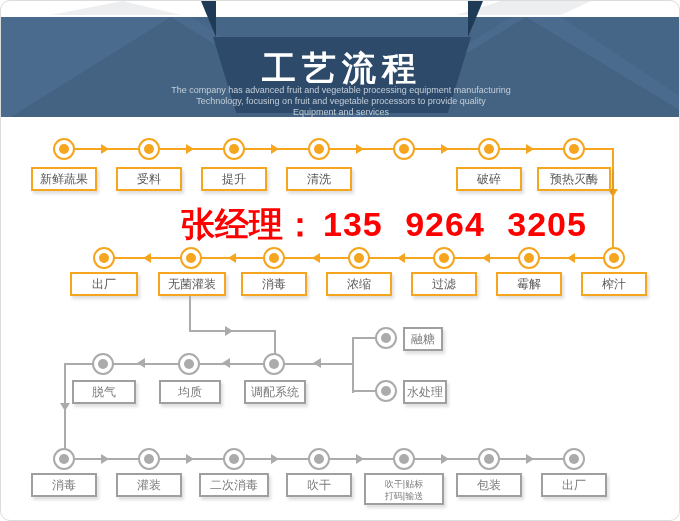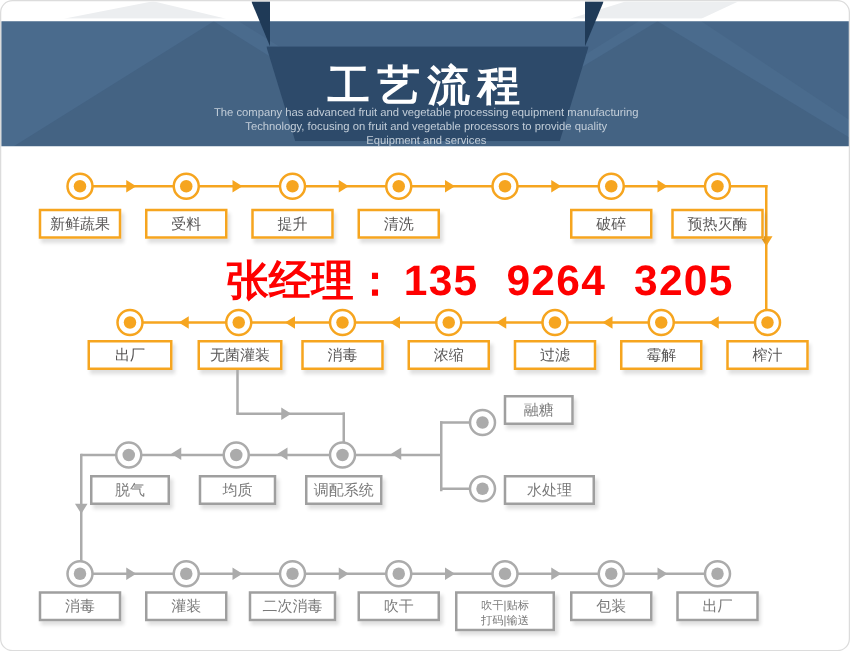--- a/index.html
+++ b/index.html
@@ -147,22 +147,22 @@
   <div class="node gray" style="left:374px;top:326px;"></div>
   <div class="node gray" style="left:374px;top:379px;"></div>
 
   <div class="ar gray l" style="left:136px;top:357px;"></div>
   <div class="ar gray l" style="left:221px;top:357px;"></div>
   <div class="ar gray l" style="left:312px;top:357px;"></div>
 
   <div class="step gray" style="left:71px;top:379px;width:64px;">脱气</div>
   <div class="step gray" style="left:243px;top:379px;width:62px;">调配系统</div>
   <div class="step gray" style="left:158px;top:379px;width:62px;">均质</div>
-  <div class="step gray" style="left:402px;top:315px;width:56px;text-align:center;">融糖</div>
-  <div class="step gray" style="left:402px;top:379px;width:73px;">水处理</div>
+  <div class="step gray" style="left:402px;top:326px;width:40px;text-align:center;">融糖</div>
+  <div class="step gray" style="left:402px;top:379px;width:44px;">水处理</div>
 
   <div class="ln gray" style="left:63px;top:457px;width:510px;height:2px;"></div>
 
   <div class="node gray" style="left:52px;top:447px;"></div>
   <div class="node gray" style="left:137px;top:447px;"></div>
   <div class="node gray" style="left:222px;top:447px;"></div>
   <div class="node gray" style="left:307px;top:447px;"></div>
   <div class="node gray" style="left:392px;top:447px;"></div>
   <div class="node gray" style="left:477px;top:447px;"></div>
   <div class="node gray" style="left:562px;top:447px;"></div>

